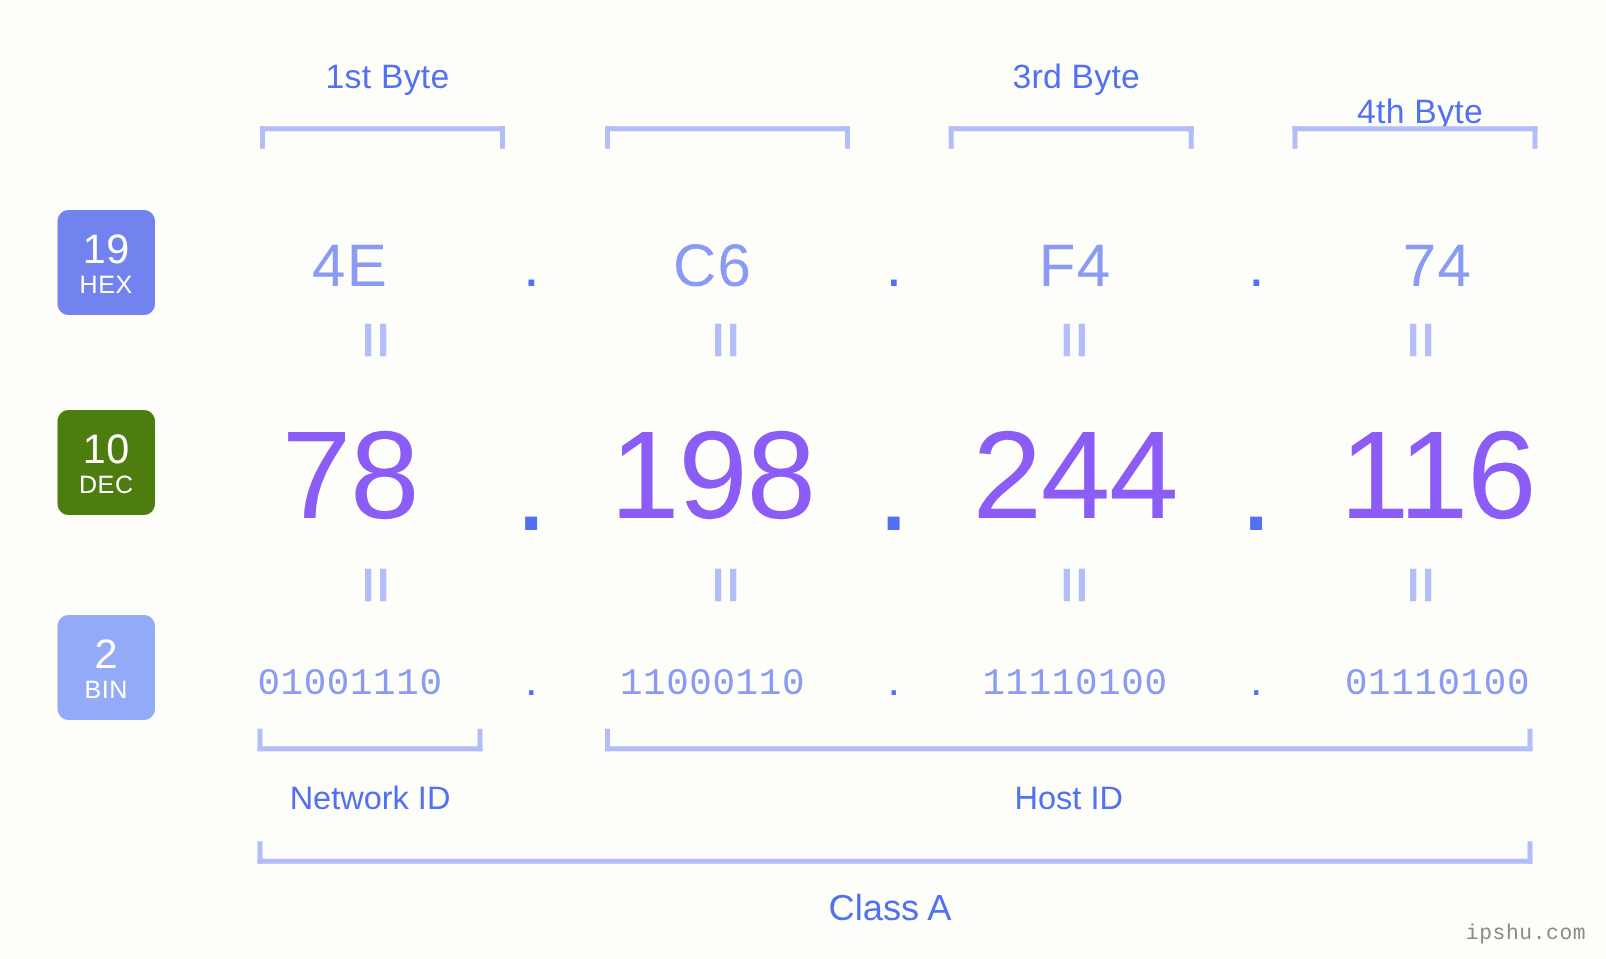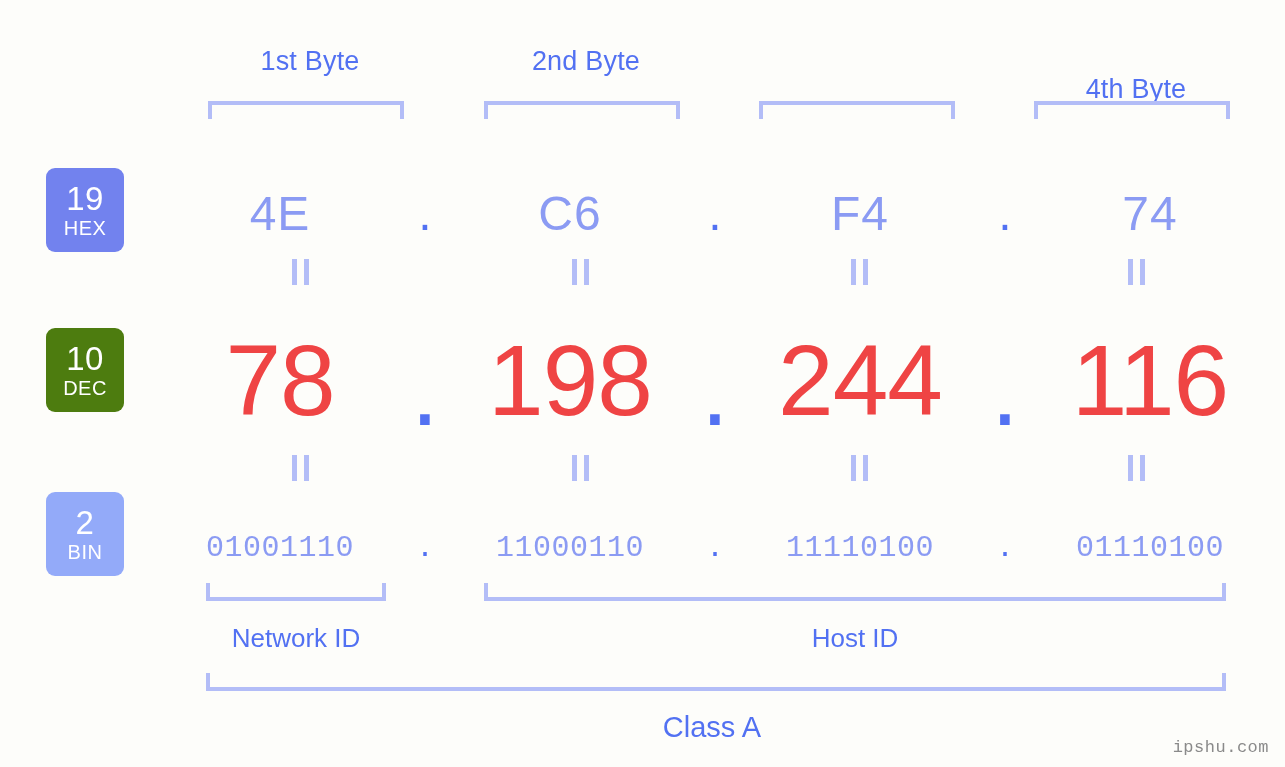--- a/index.html
+++ b/index.html
@@ -114,21 +114,21 @@
     font-size: 48px;
     color: #5271f2;
     position: relative;
     top: 12px;
   }
 
   
   #row-dec { top: 295px; height: 120px; }
   #row-dec .cell {
     font-size: 100px;
-    color: #ef4444;
+    color: #8b5cf6;
     font-family: "Liberation Sans", sans-serif;
     font-weight: 400;
     letter-spacing: -1px;
   }
   #row-dec .sep {
     font-size: 100px;
     color: #5271f2;
     position: relative;
     top: 22px;
   }
@@ -192,21 +192,21 @@
     color: #8a8a8a;
     letter-spacing: 0.5px;
   }
 </style>
 </head>
 <body>
 
 <div class="stage">
 
   <div class="byte-label" style="left:190px;">1st Byte</div>
-  <div class="byte-label" style="left:466px;">2nd Byte</div>
+  <div class="byte-label" style="left:741px;">3rd Byte</div>
   <div class="byte-label" style="left:1016px;margin-top:28px;">4th Byte</div>
 
   <div class="bracket bracket-down" style="left:208px; top:88px; width:196px;"></div>
   <div class="bracket bracket-down" style="left:484px; top:88px; width:196px;"></div>
   <div class="bracket bracket-down" style="left:759px; top:88px; width:196px;"></div>
   <div class="bracket bracket-down" style="left:1034px; top:88px; width:196px;"></div>
 
   <div class="badge" id="badge-hex">
     <div class="base">19</div>
     <div class="name">HEX</div>

